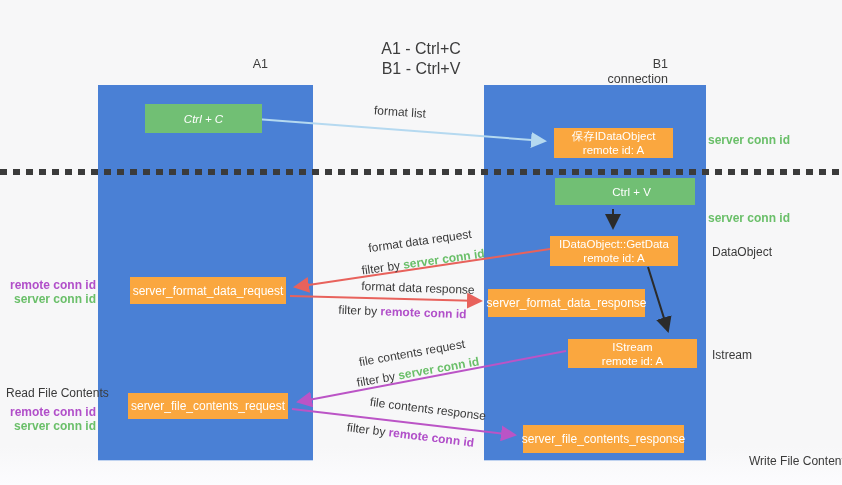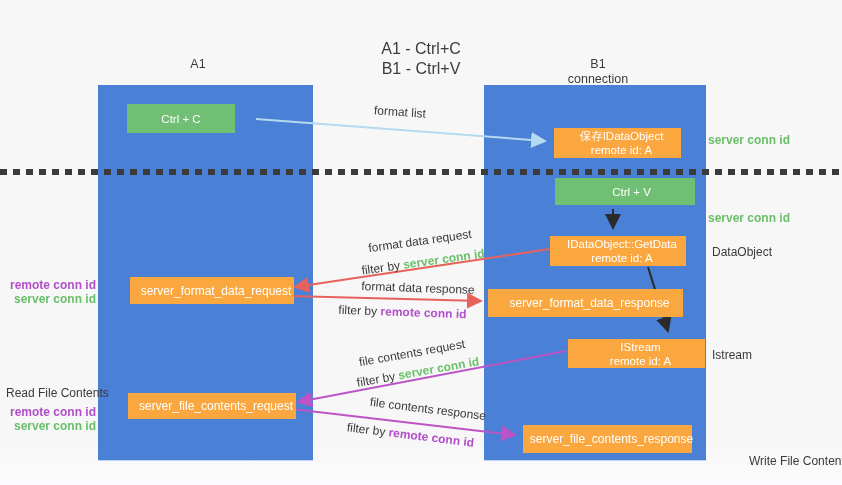--- a/index.html
+++ b/index.html
@@ -14,37 +14,37 @@
     overflow:hidden;
     color:#3a3a3a;
   }
   .abs{position:absolute;}
   .title{
     left:0;right:0;top:9px;
     text-align:center;
     font-size:16px;line-height:20px;color:#3c3c3c;margin-top:30px;
   }
   .col-header{
-    text-align:center;font-size:12.5px;line-height:15px;color:#3c3c3c;
+    text-align:right;font-size:12.5px;line-height:15px;color:#3c3c3c;
   }
   .column{
     background:#4a80d5;
     border-bottom:1px solid rgba(255,255,255,.65);
   }
   .dotted-line{
     left:0;width:842px;top:169px;height:6px;
     background:repeating-linear-gradient(to right,#3b3b3b 0 7px,rgba(0,0,0,0) 7px 13px);
   }
   .node{
     display:flex;align-items:center;justify-content:center;
     text-align:center;color:#fff;
     font-size:11.5px;line-height:14px;
   }
   .green-node{background:#71bf74;}
-  .orange-node{background:#faa73f;padding-left:8px;}
+  .orange-node{background:#faa73f;}
   .arrow-label{font-size:12px;color:#3a3a3a;text-align:center;white-space:nowrap;}
   .side-label{font-size:12px;white-space:nowrap;}
   .green-text{color:#6abf69;font-weight:bold;}
   .purple-text{color:#b14fc9;font-weight:bold;}
   .dark-text{color:#3a3a3a;}
   .right-align{text-align:right;}
   svg.arrows{left:0;top:0;pointer-events:none;}
 </style>
 </head>
 <body>
@@ -86,21 +86,21 @@
     </defs>
     <line x1="256" y1="119" x2="545" y2="141" stroke="#b5d9f0" stroke-width="2" marker-end="url(#head-blue)"></line>
     <line x1="613" y1="209" x2="613" y2="228" stroke="#2b2b2b" stroke-width="2" marker-end="url(#head-black)"></line>
     <line x1="648" y1="267" x2="668" y2="331" stroke="#2b2b2b" stroke-width="2" marker-end="url(#head-black)"></line>
     <line x1="550" y1="249" x2="295" y2="287" stroke="#e8625c" stroke-width="2" marker-end="url(#head-red)"></line>
     <line x1="290" y1="296" x2="481" y2="301" stroke="#e8625c" stroke-width="2" marker-end="url(#head-red)"></line>
     <line x1="566" y1="351" x2="298" y2="402" stroke="#bb54c6" stroke-width="2" marker-end="url(#head-magenta)"></line>
     <line x1="292" y1="409" x2="515" y2="435" stroke="#bb54c6" stroke-width="2" marker-end="url(#head-magenta)"></line>
   </svg>
 
-  <div class="abs node green-node" style="left:127px;top:104px;width:108px;height:29px;">
+  <div class="abs node green-node" style="left:145px;top:104px;width:117px;height:29px;font-style:italic;">
     <span>Ctrl + C</span>
   </div>
 
   <div class="abs node orange-node" style="left:554px;top:128px;width:119px;height:30px;">
     <span>
       <span style="display:block;">保存IDataObject</span>
       <span style="display:block;">remote id: A</span>
     </span>
   </div>
 
@@ -112,21 +112,21 @@
     <span>
       <span style="display:block;">IDataObject::GetData</span>
       <span style="display:block;">remote id: A</span>
     </span>
   </div>
 
   <div class="abs node orange-node" style="left:130px;top:277px;width:156px;height:27px;font-size:12px;">
     <span>server_format_data_request</span>
   </div>
 
-  <div class="abs node orange-node" style="left:488px;top:289px;width:187px;height:28px;font-size:12px;">
+  <div class="abs node orange-node" style="left:488px;top:289px;width:157px;height:28px;font-size:12px;">
     <span>server_format_data_response</span>
   </div>
 
   <div class="abs node orange-node" style="left:568px;top:339px;width:129px;height:29px;">
     <span>
       <span style="display:block;">IStream</span>
       <span style="display:block;">remote id: A</span>
     </span>
   </div>
 

